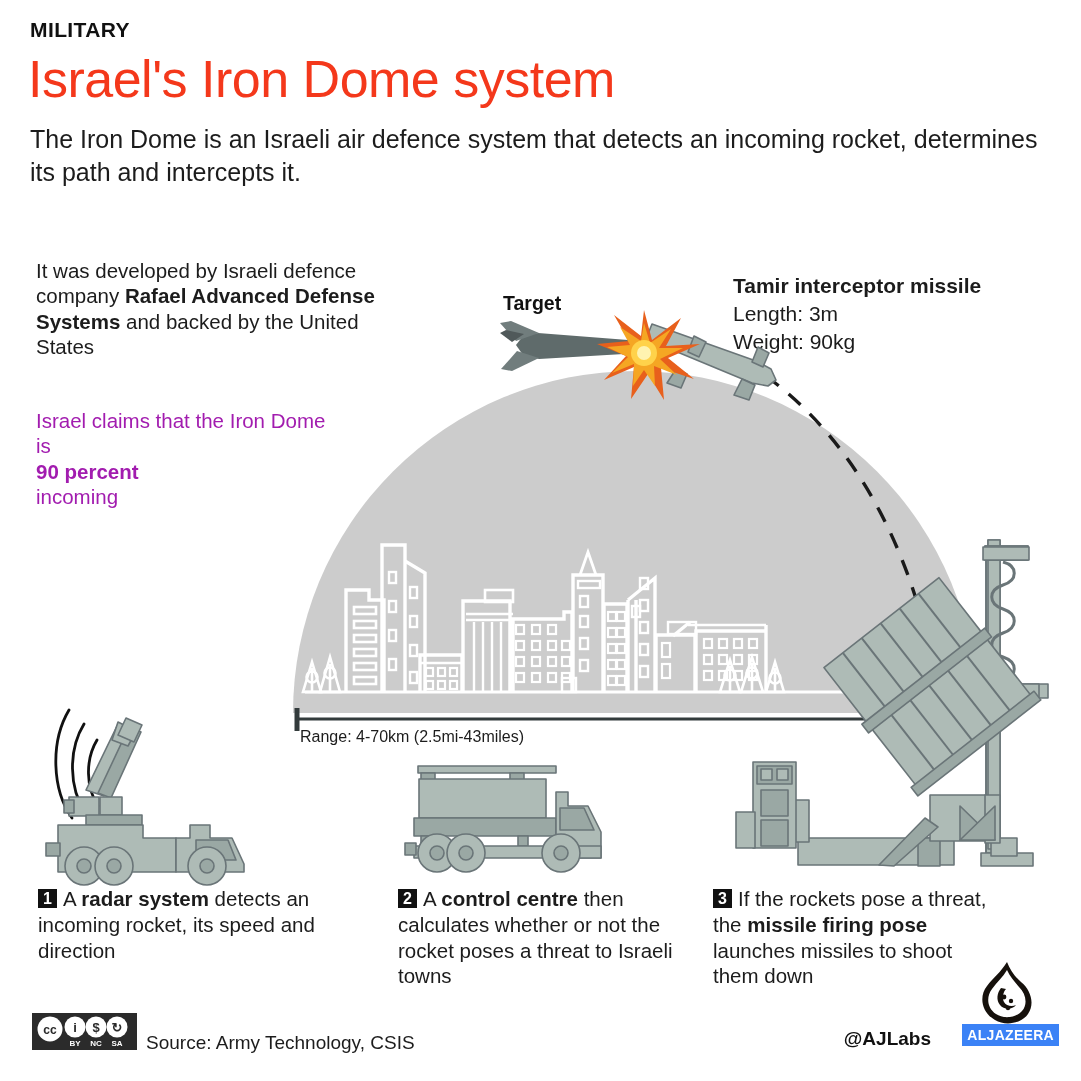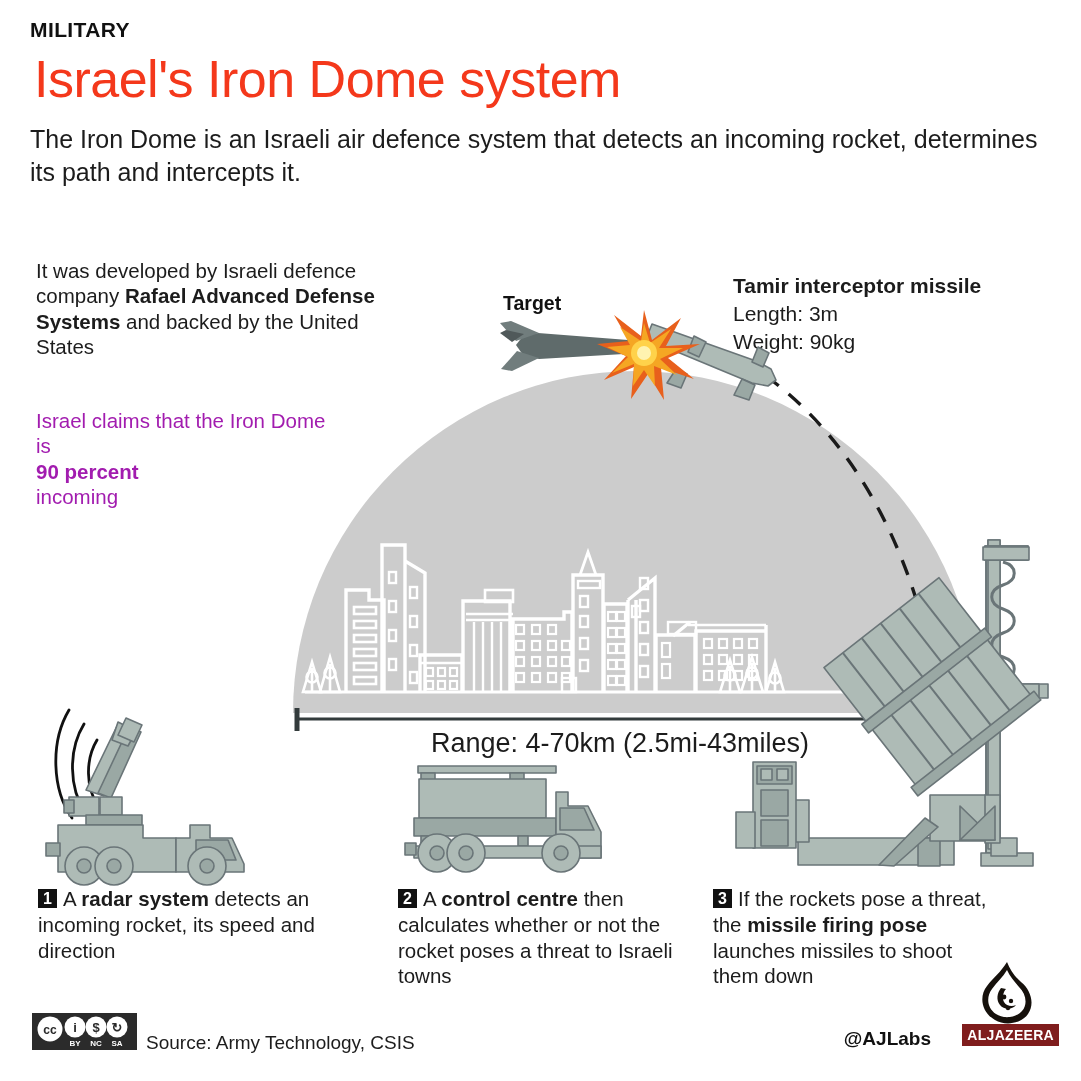--- a/index.html
+++ b/index.html
@@ -5,54 +5,54 @@
   html,body{margin:0;padding:0;background:#ffffff;}
   body{
     width:1081px;height:1081px;position:relative;overflow:hidden;
     font-family:"Liberation Sans","DejaVu Sans",sans-serif;
     color:#1a1a1a;
   }
   .abs{position:absolute;}
 
   
   #kicker{left:30px;top:18px;font-size:21px;font-weight:bold;letter-spacing:.4px;color:#111;}
-  #headline{left:28px;top:52px;font-size:52px;font-weight:400;color:#f4381b;letter-spacing:-.5px;line-height:1.05;margin-left:6px;}
+  #headline{left:28px;top:52px;font-size:52px;font-weight:400;color:#f4381b;letter-spacing:-.5px;line-height:1.05;}
   #standfirst{left:30px;top:123px;width:1010px;font-size:25px;line-height:1.32;color:#1c1c1c;font-weight:400;}
 
   
   #devblock{left:36px;top:258px;width:370px;font-size:20.5px;line-height:1.24;color:#1c1c1c;}
   #effblock{left:36px;top:408px;width:300px;font-size:20.5px;line-height:1.24;color:#a21caf;}
   b{font-weight:bold;}
 
   
   #tamir{left:733px;top:256px;width:330px;font-size:21px;line-height:1.33;color:#1c1c1c;margin-top:16px;}
   #tamir .t-title{font-weight:bold;}
   #targetlbl{left:503px;top:292px;font-size:19.5px;font-weight:bold;color:#111;}
 
   
-  #rangelbl{left:300px;top:728px;width:640px;text-align:center;font-size:27px;color:#1c1c1c;}
+  #rangelbl{left:300px;top:728px;width:640px;font-size:16px;color:#1c1c1c;}
 
   
   .step{position:absolute;top:886px;font-size:20.5px;line-height:1.26;color:#1c1c1c;}
   .step .num{
     display:inline-block;background:#111;color:#fff;font-weight:bold;
     font-size:16px;line-height:19px;width:19px;height:19px;text-align:center;
     vertical-align:2px;margin-right:6px;font-family:"Liberation Sans",sans-serif;
   }
   .step .body{display:inline;}
   #step1{left:38px;width:300px;}
   #step2{left:398px;width:300px;}
   #step3{left:713px;width:290px;}
 
   
   #ccbadge{left:32px;top:1013px;}
   #sourcetxt{left:146px;top:1032px;font-size:19px;color:#1c1c1c;}
   #ajhandle{right:150px;top:1028px;font-size:19px;font-weight:bold;color:#111;}
   #ajwordmark{
-    right:22px;top:1024px;background:#7f1d1d;color:#fff;font-weight:bold;
+    right:22px;top:1024px;background:#3b82f6;color:#fff;font-weight:bold;
     font-size:14px;letter-spacing:.3px;padding:3px 5px 3px 5px;
   }
 </style>
 </head>
 <body>
 
 <div class="abs" id="kicker">MILITARY</div>
 <div class="abs" id="headline">Israel's Iron Dome system</div>
 <div class="abs" id="standfirst">The Iron Dome is an Israeli air defence system that detects an incoming rocket, determines its path and intercepts it.</div>
 

